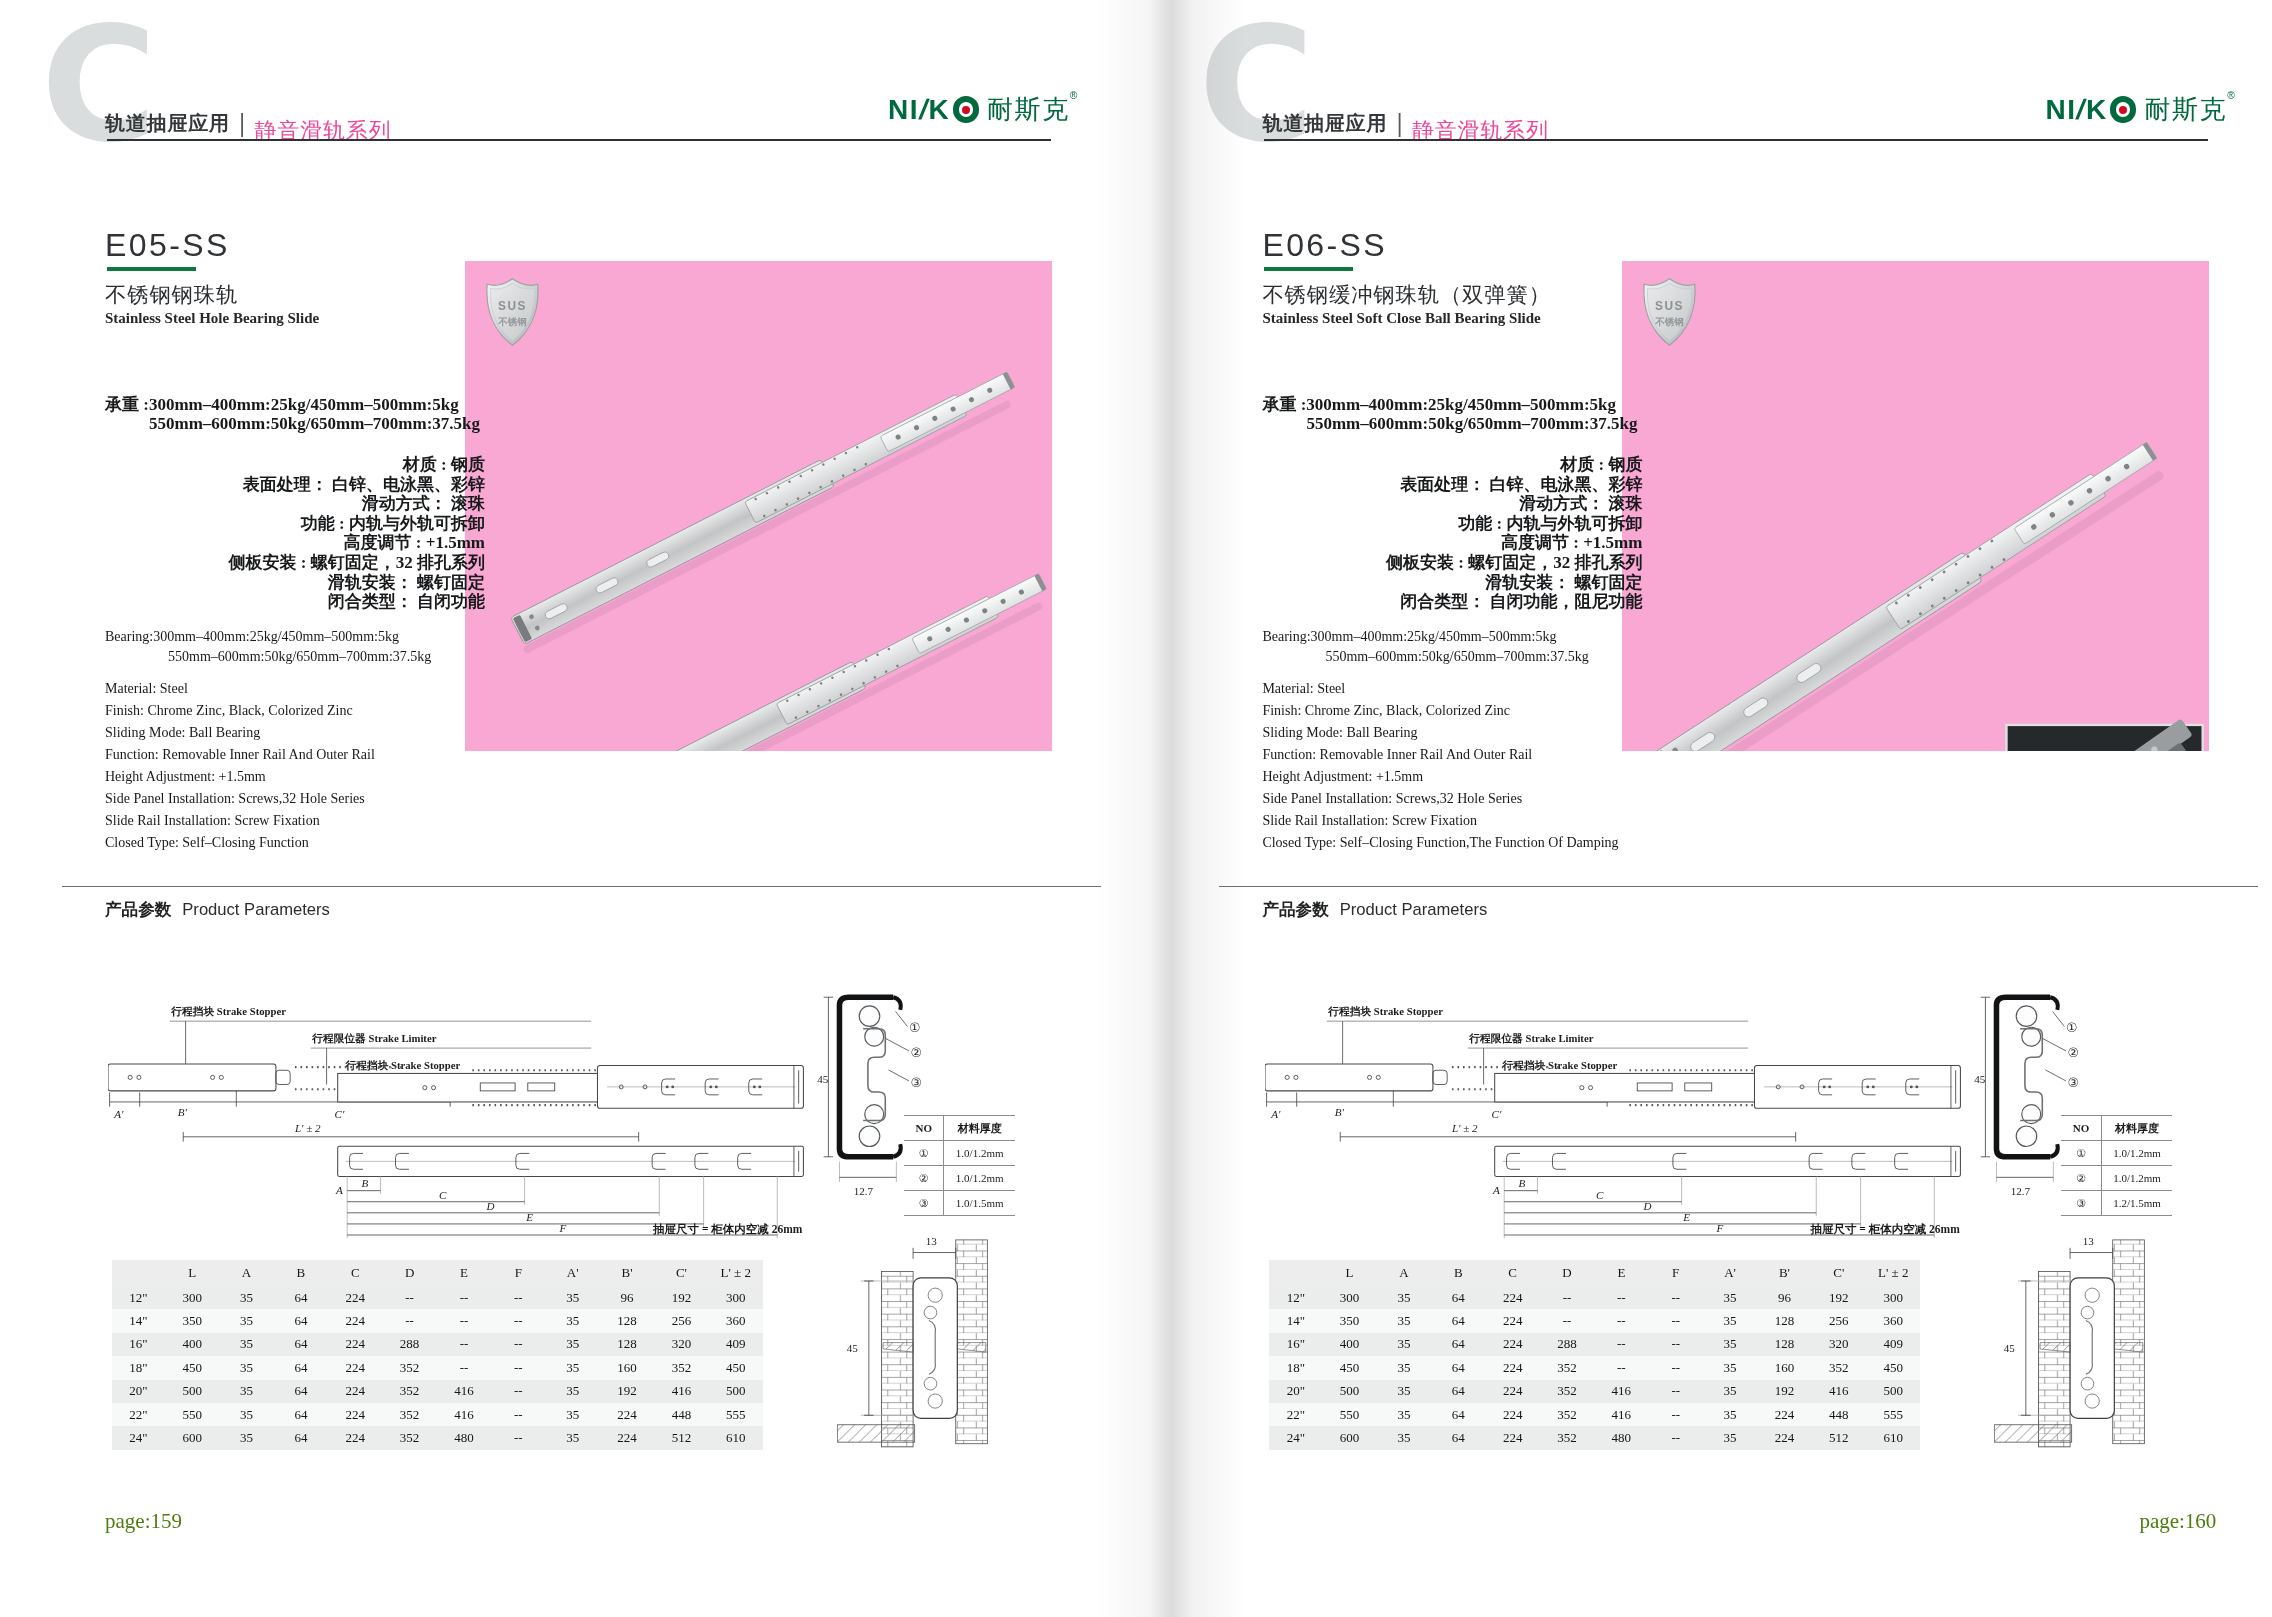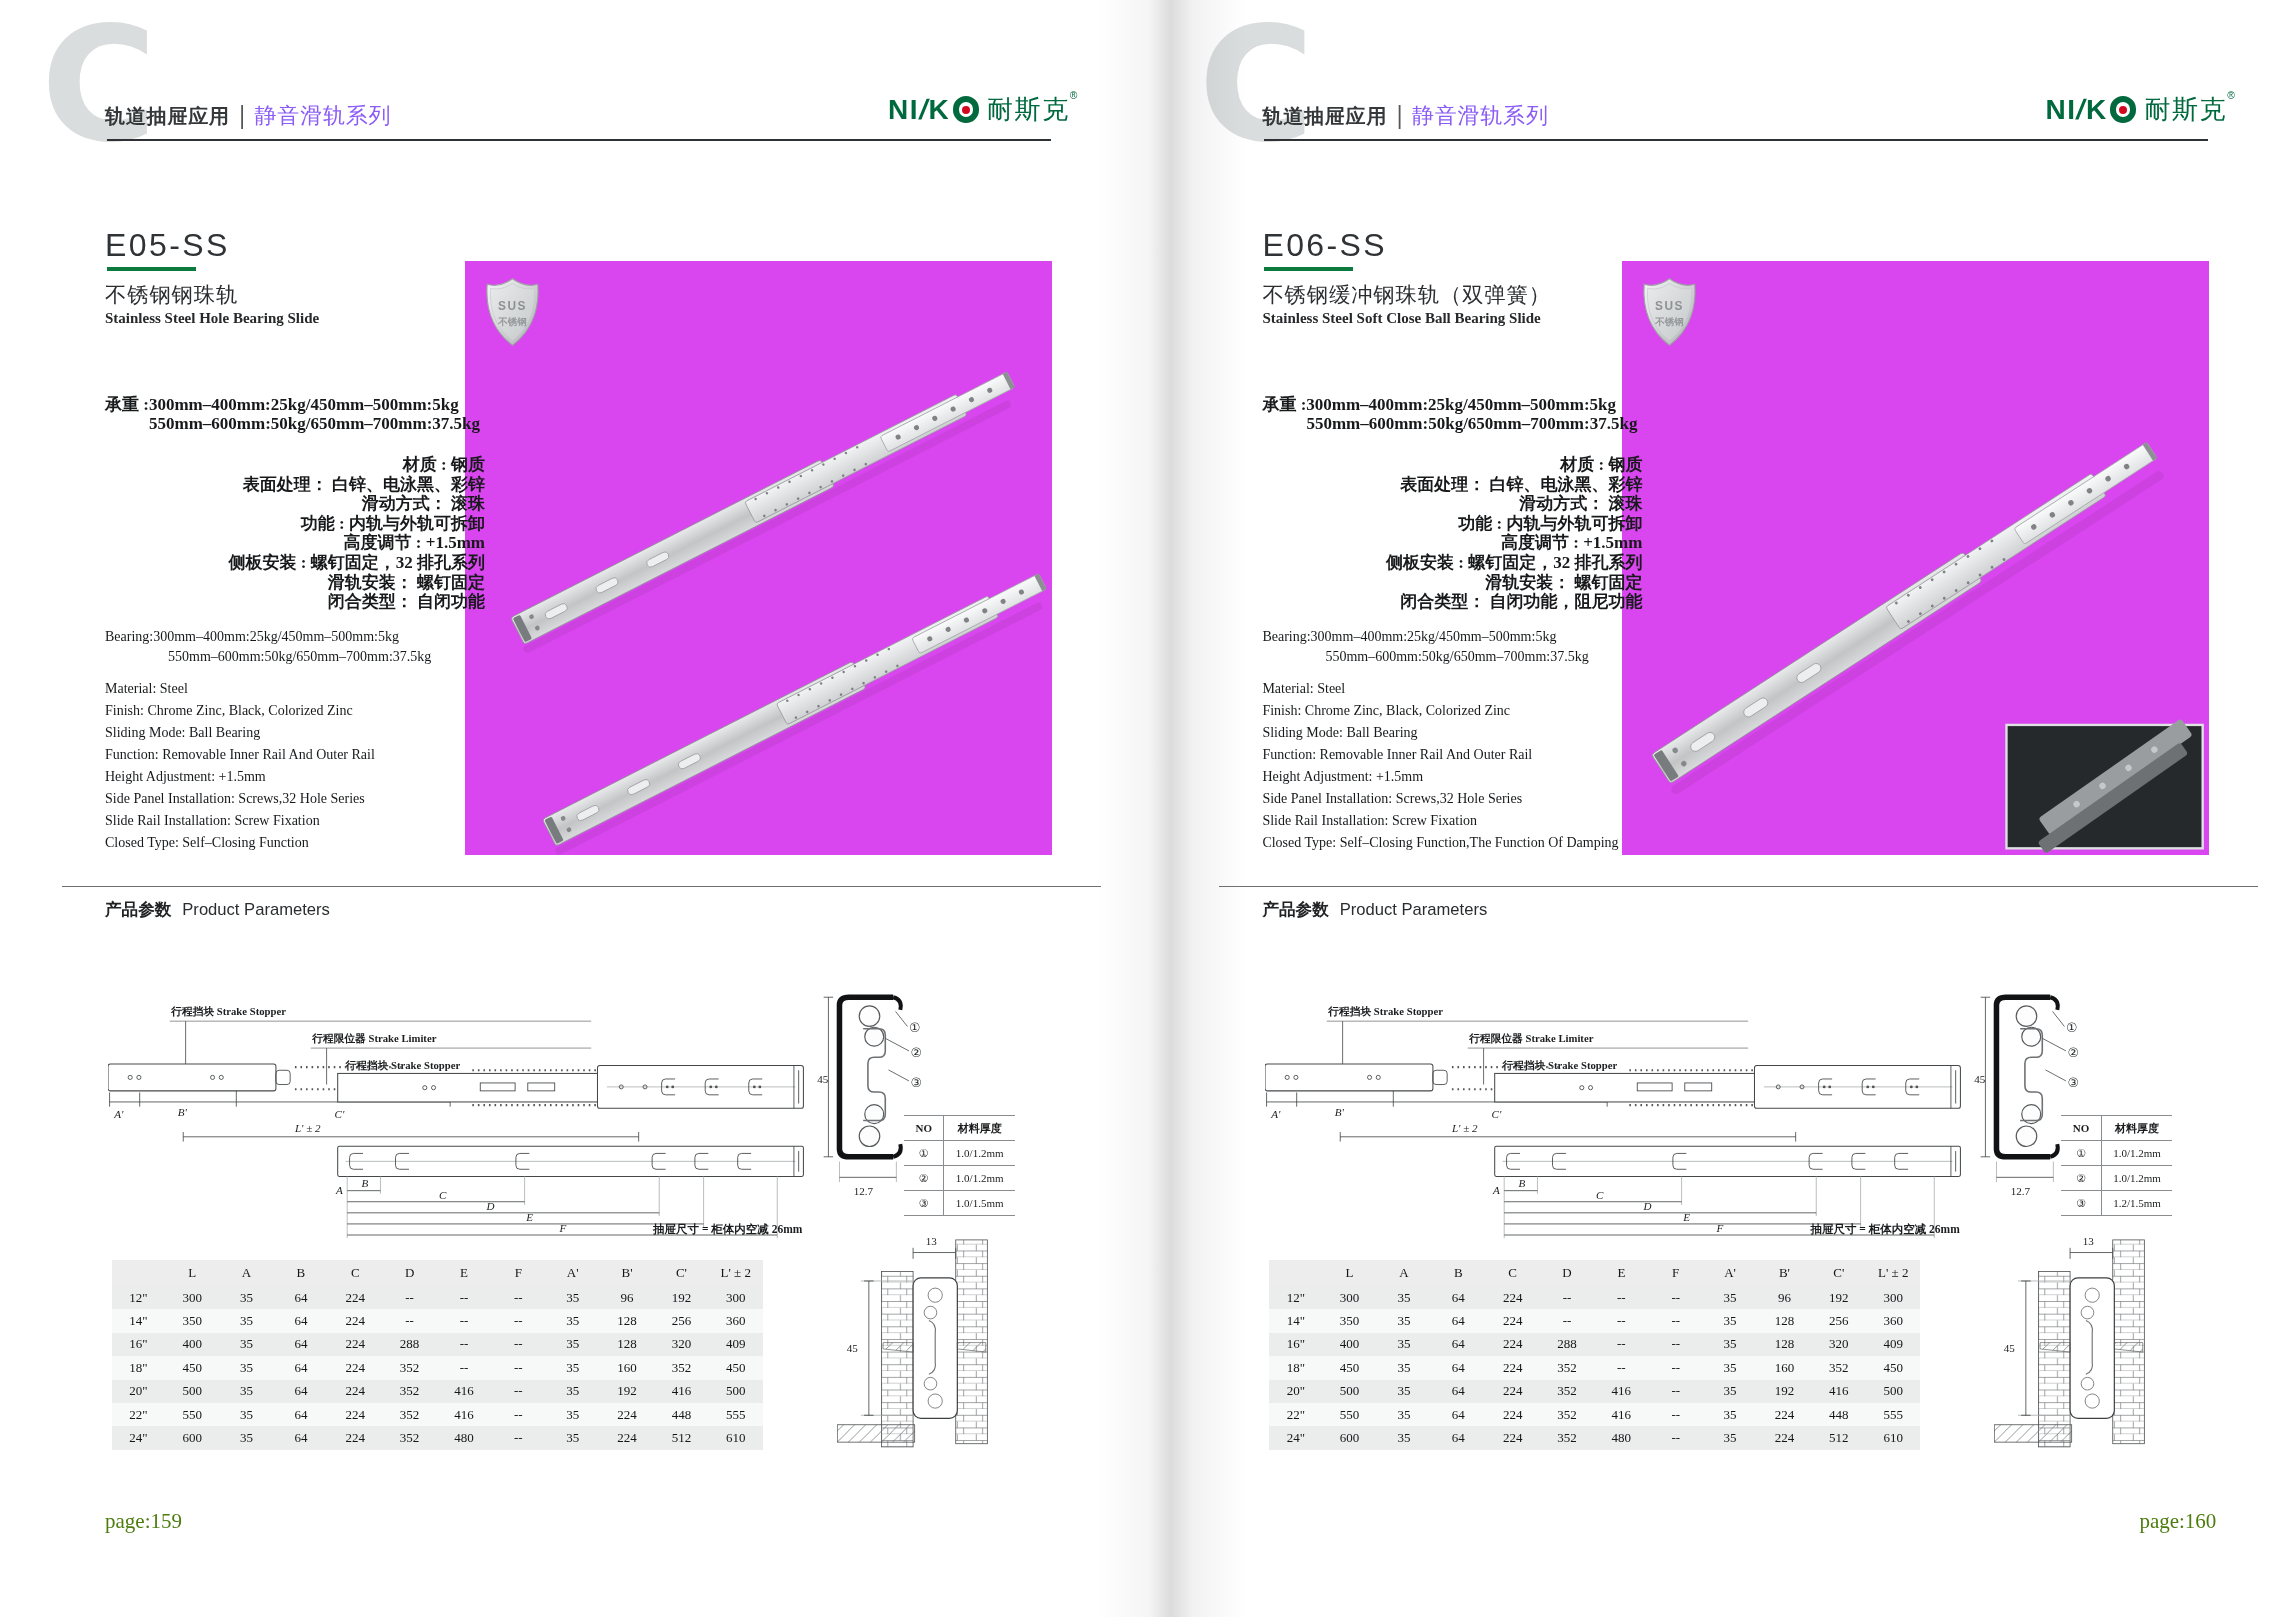--- a/index.html
+++ b/index.html
@@ -9,38 +9,38 @@
   .content{position:absolute;top:0;left:0;width:1136px;height:1618px;}
   .page.right .content{left:21.4px;}
   .gutter{position:absolute;top:0;left:1096px;width:150px;height:1618px;pointer-events:none;z-index:50;
     background:linear-gradient(90deg,rgba(0,0,0,0) 0%,rgba(0,0,0,0.04) 35%,rgba(0,0,0,0.14) 50%,rgba(0,0,0,0.05) 65%,rgba(0,0,0,0) 100%);}
   
   .c-watermark{position:absolute;left:41px;top:6.3px;font-family:"DejaVu Sans",sans-serif;font-weight:700;
     font-size:158px;line-height:1;color:#dadddd;z-index:0;}
   .page-header{position:absolute;left:105px;top:101px;display:flex;align-items:center;z-index:2;white-space:nowrap;}
   .ht-bold{font-size:20px;font-weight:700;color:#35383a;letter-spacing:0.8px;}
   .ht-div{font-size:22px;font-weight:300;color:#55585a;margin:0 9.5px;transform:scaleY(1.2);}
-  .ht-light{font-size:22px;font-weight:400;color:#8b5cf6;letter-spacing:0.8px;}
+  .ht-light{font-size:22px;font-weight:400;color:#ec4899;letter-spacing:0.8px;margin-top:15px;}
   .header-rule{position:absolute;left:107px;top:139px;width:944px;height:1.6px;background:#2f3234;z-index:2;}
   
   .logo{position:absolute;left:888px;top:92px;height:35px;display:flex;align-items:center;z-index:3;}
   .lg-lat{font-size:28px;font-weight:800;color:#00693e;letter-spacing:1.6px;font-family:"Liberation Sans",sans-serif;}
   .lg-slash{font-size:28px;font-weight:800;color:#00693e;margin:0 0.8px;transform:skewX(-12deg);}
   .lg-o{position:relative;width:14.2px;height:14.2px;border:6.3px solid #00693e;border-radius:50%;margin-left:2.4px;}
   .lg-dot{position:absolute;left:3.2px;top:3.2px;width:8px;height:8px;border-radius:50%;background:#d2091e;}
   .lg-cn{font-size:26px;font-weight:400;color:#00693e;margin-left:8px;letter-spacing:1.6px;}
   .lg-reg{font-size:10.3px;color:#00693e;align-self:flex-start;margin-top:-1.6px;}
   
   .model{position:absolute;left:105px;top:227px;font-size:32px;color:#303335;letter-spacing:2.4px;z-index:2;}
   .green-rule{position:absolute;left:107px;top:267px;width:89px;height:4px;background:#0b7a3c;z-index:2;}
   .name-cn{position:absolute;left:105px;top:280px;font-size:21.4px;color:#2b2e30;letter-spacing:0.8px;z-index:2;}
   .name-en{position:absolute;left:105px;top:310px;font-family:"Liberation Serif",serif;font-weight:700;
     font-size:15px;color:#26282a;z-index:2;}
   
-  .photo{position:absolute;left:465px;top:261px;width:587px;height:594px;background:#d946ef;overflow:hidden;z-index:1;}
+  .photo{position:absolute;left:465px;top:261px;width:587px;height:490px;background:#f9a8d4;overflow:hidden;z-index:1;}
   
   .specs-cn,.specs-en{position:absolute;left:105px;width:380px;font-family:"Liberation Serif",serif;color:#17191b;z-index:2;}
   .specs-cn{top:395px;font-size:17px;font-weight:700;}
   .specs-cn .line{line-height:19px;white-space:nowrap;}
   .specs-cn .line + .line{padding-left:44px;}
   .specs-cn .items{margin-top:22px;text-align:right;}
   .specs-cn .iline{line-height:19.6px;white-space:nowrap;}
   .specs-en{top:627px;font-size:14px;font-weight:400;}
   .specs-en .line{line-height:20px;white-space:nowrap;}
   .specs-en .line + .line{padding-left:63px;}

